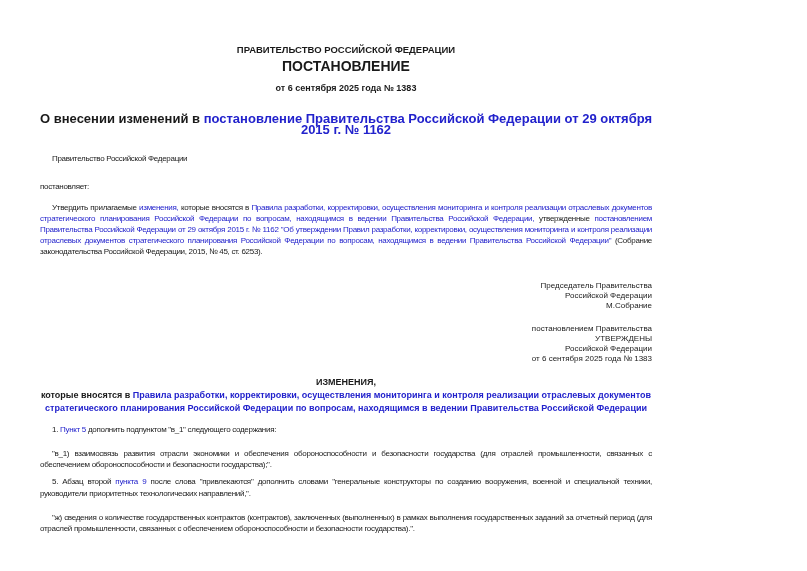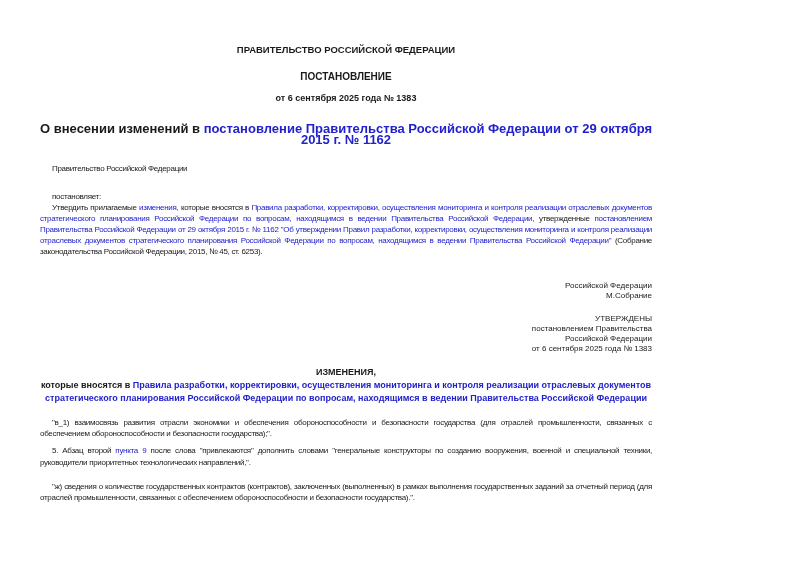--- a/index.html
+++ b/index.html
@@ -22,26 +22,26 @@
     line-height: 11px;
     letter-spacing: -0.3px;
   }
   .c { text-align: center; }
   .r { text-align: right; }
   .j { text-align: justify; }
   .b { font-weight: 700; }
   .ind { text-indent: 12px; }
   .lnk { color: var(--link, #2222cc); }
   .h-org  { font-size: 9.5px; letter-spacing: 0; }
-  .h-type { font-size: 10px; letter-spacing: 0; margin-top: 16px; }
+  .h-type { font-size: 14px; letter-spacing: 0; margin-top: 6px; }
   .h-date { font-size: 9px;   letter-spacing: 0; margin-top: 11px; }
   .doc-title { font-size: 13px; letter-spacing: 0; margin-top: 19px; }
   .p-intro    { margin-top: 18px; }
-  .p-resolves { margin-top: 17px; margin-left: 12px; }
-  .p-main     { }
+  .p-resolves { margin-top: 17px; }
+  .p-main     { margin-top: 10px; }
   .sig-block  { margin-top: 24px; font-size: 8px; line-height: 10px; letter-spacing: 0; }
   .app-block  { margin-top: 13px; font-size: 8px; line-height: 10px; letter-spacing: 0; }
   .chg-title    { margin-top: 12px; font-size: 9px; line-height: 13px; letter-spacing: 0; }
   .chg-subtitle { font-size: 9px; line-height: 13px; letter-spacing: 0; }
   .item-head { margin-top: 9px;  line-height: 12px; }
   .item-body { margin-top: 12px; line-height: 11px; }
   .item-head.mt2 { margin-top: 6px; }
 </style>
 </head>
 <body style="color: rgb(26, 26, 26); background: rgb(255, 255, 255);">
@@ -55,35 +55,37 @@
 
     <div class="c b doc-title"><span>О внесении изменений в </span><span class="lnk">постановление Правительства Российской Федерации от 29 октября 2015 г. № 1162</span></div>
 
     <div class="ind p-intro">Правительство Российской Федерации</div>
 
     <div class="p-resolves">постановляет:</div>
 
     <div class="j ind p-main"><span>Утвердить прилагаемые </span><span class="lnk">изменения,</span><span> которые вносятся в </span><span class="lnk">Правила разработки, корректировки, осуществления мониторинга и контроля реализации отраслевых документов стратегического планирования Российской Федерации по вопросам, находящимся в ведении Правительства Российской Федерации,</span><span> утвержденные </span><span class="lnk">постановлением Правительства Российской Федерации от 29 октября 2015 г. № 1162 "Об утверждении Правил разработки, корректировки, осуществления мониторинга и контроля реализации отраслевых документов стратегического планирования Российской Федерации по вопросам, находящимся в ведении Правительства Российской Федерации"</span><span> (Собрание законодательства Российской Федерации, 2015, № 45, ст. 6253).</span></div>
 
     <div class="r sig-block">
+      <div>Председатель Правительства</div>
       <div>Российской Федерации</div>
       <div>М.Собрание</div>
     </div>
 
     <div class="r app-block">
+      <div>постановлением  Правительства</div>
       <div>УТВЕРЖДЕНЫ</div>
-      <div>постановлением  Правительства</div>
       <div>Российской Федерации</div>
       <div>от 6 сентября 2025 года № 1383</div>
     </div>
 
     <div class="c b chg-title">ИЗМЕНЕНИЯ,</div>
 
     <div class="c b chg-subtitle"><span>которые вносятся в </span><span class="lnk">Правила разработки, корректировки, осуществления мониторинга и контроля реализации отраслевых документов стратегического планирования Российской Федерации по вопросам, находящимся в ведении Правительства Российской Федерации</span></div>
 
+    <div class="ind item-head"><span>1. </span><span class="lnk">Пункт 5</span><span> дополнить подпунктом "в_1" следующего содержания:</span></div>
 
     <div class="j ind item-body">"в_1) взаимосвязь развития отрасли экономики и обеспечения обороноспособности и безопасности государства (для отраслей промышленности, связанных с обеспечением обороноспособности и безопасности государства);".</div>
 
     <div class="j ind item-head mt2"><span>5. Абзац второй </span><span class="lnk">пункта 9</span><span> после слова "привлекаются" дополнить словами "генеральные конструкторы по созданию вооружения, военной и специальной техники, руководители приоритетных технологических направлений,".</span></div>
 
 
     <div class="j ind item-body">"ж) сведения о количестве государственных контрактов (контрактов), заключенных (выполненных) в рамках выполнения государственных заданий за отчетный период (для отраслей промышленности, связанных с обеспечением обороноспособности и безопасности государства).".</div>
 
   </div>
 </div>

